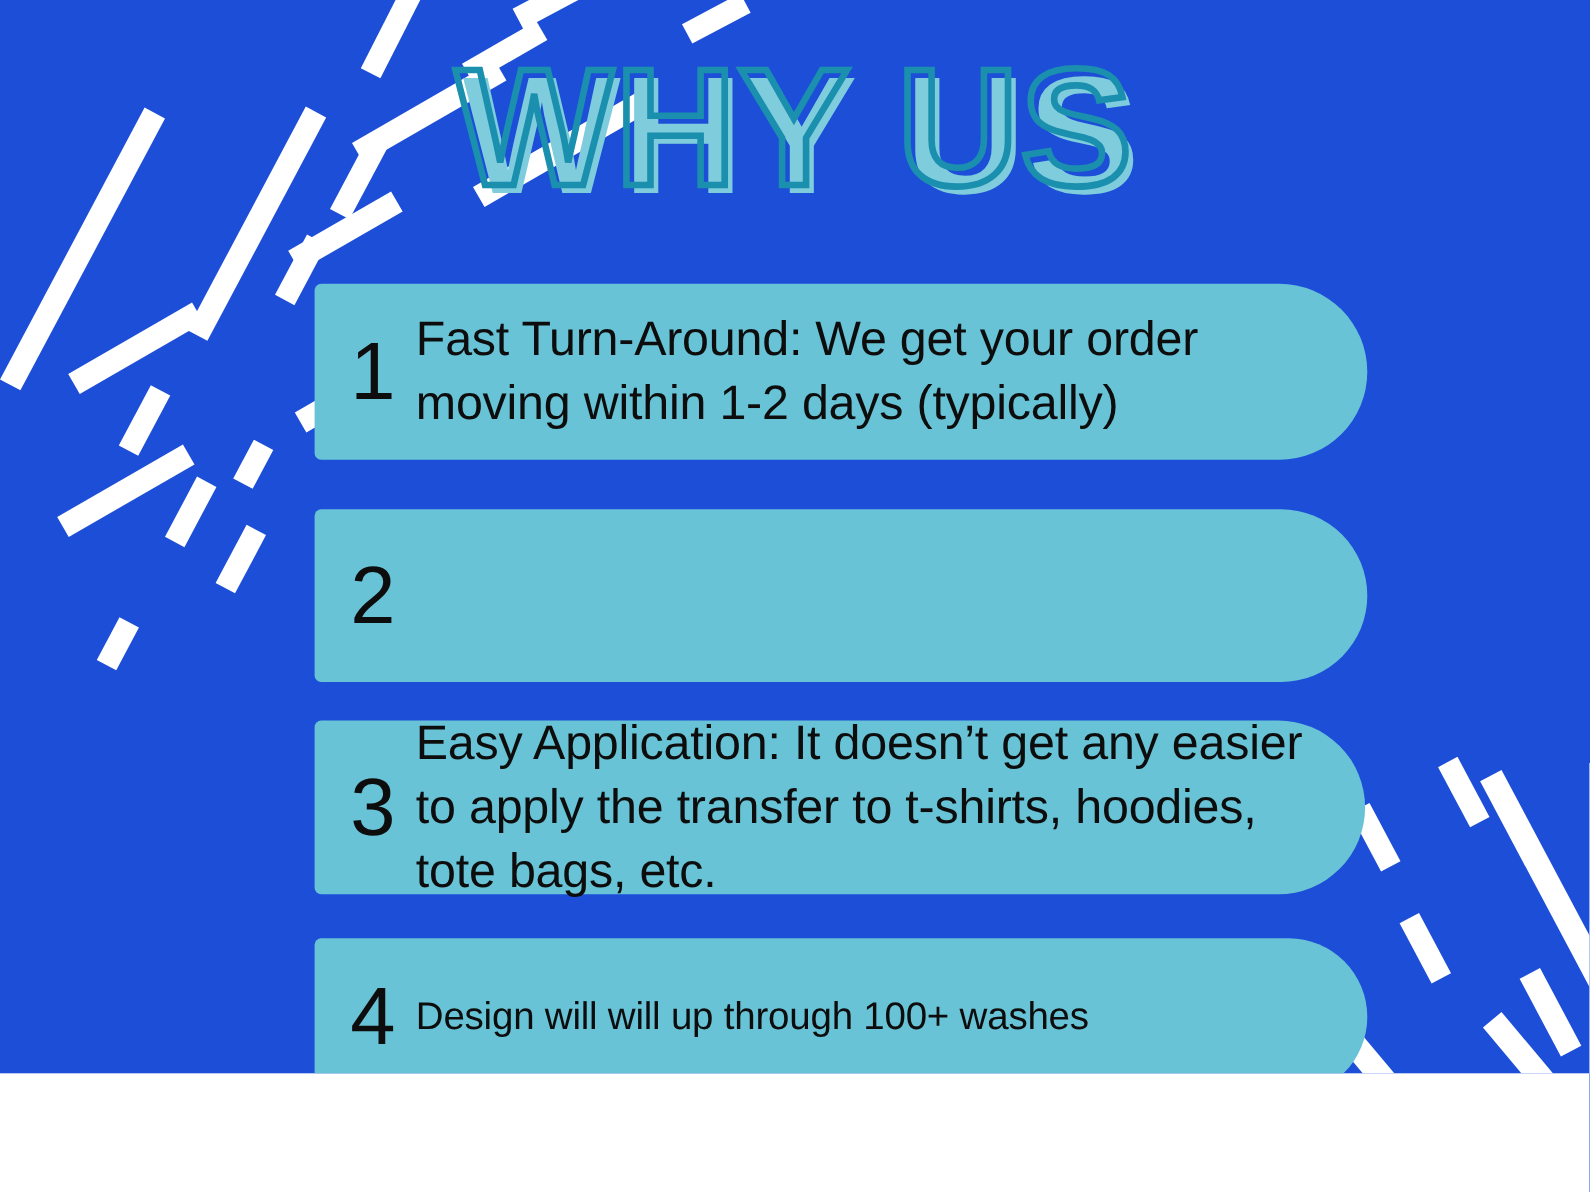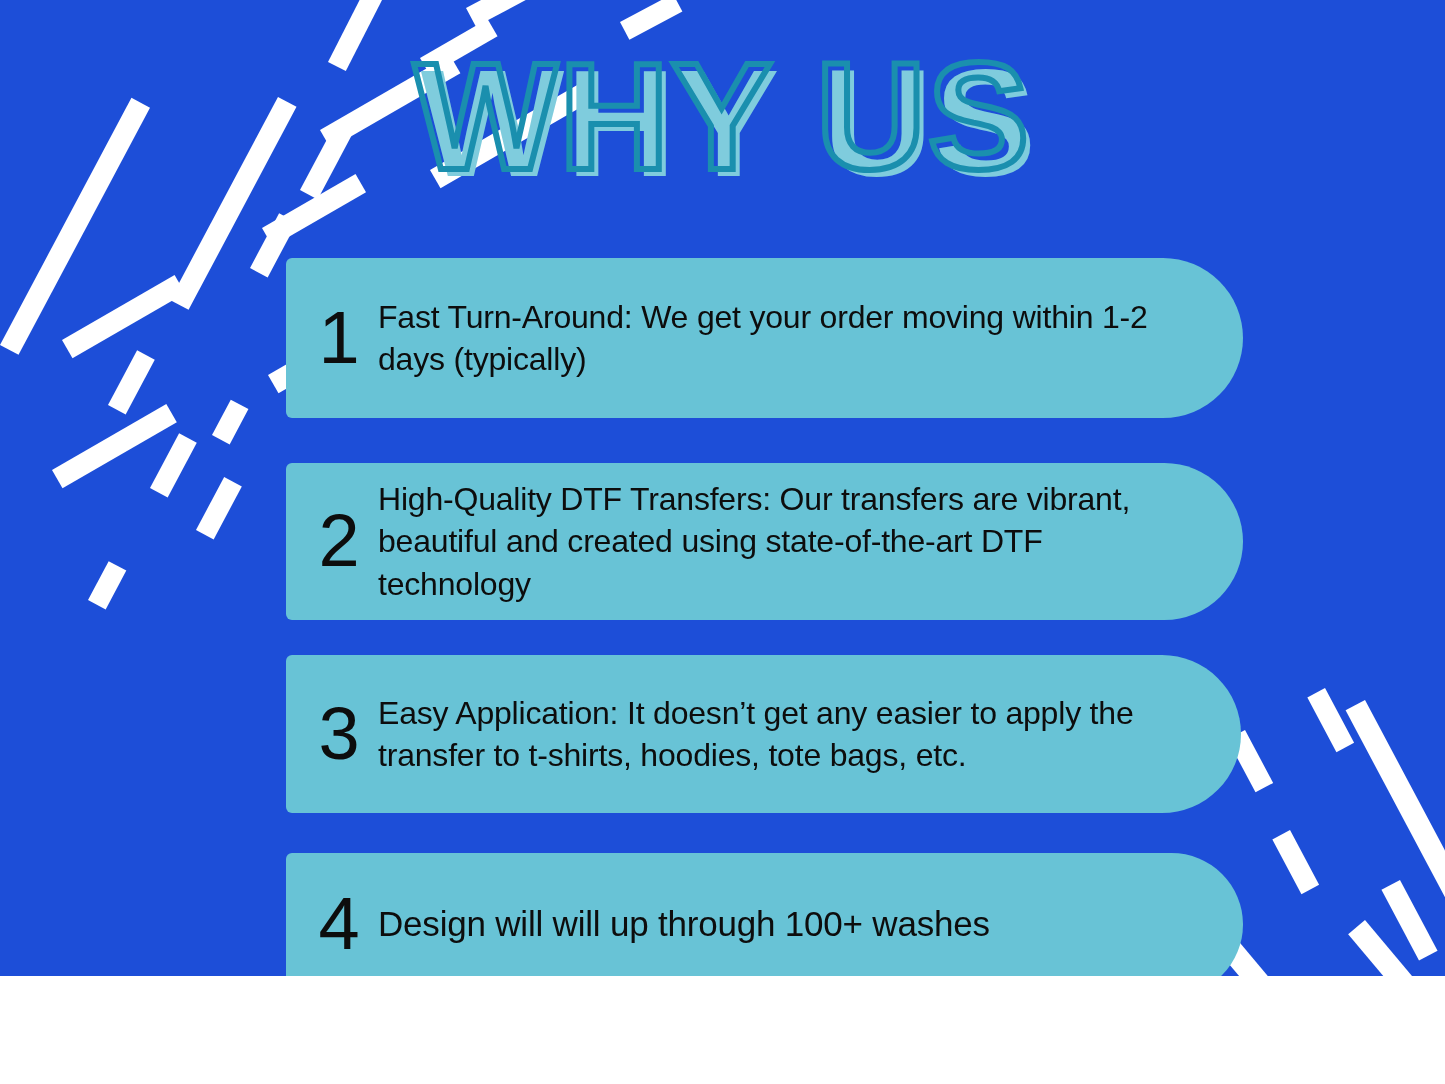--- a/index.html
+++ b/index.html
@@ -87,21 +87,21 @@
     line-height: 0.95;
     width: 62px;
     text-align: center;
     margin-left: 22px;
   }
   .card-text {
     flex: 1 1 auto;
     color: #0d0d0d;
     font-family: "Liberation Sans", sans-serif;
     font-weight: 400;
-    font-size: 32px;
+    font-size: 44px;
     line-height: 1.32;
     letter-spacing: -0.2px;
     padding-right: 56px;
     margin-left: 8px;
   }
 
   
   #card-1 { left: 286px; top: 258px; width: 957px; height: 160px; border-top-right-radius: 80px; border-bottom-right-radius: 80px; }
   #card-2 { left: 286px; top: 463px; width: 957px; height: 157px; border-top-right-radius: 79px; border-bottom-right-radius: 79px; }
   #card-3 { left: 286px; top: 655px; width: 955px; height: 158px; border-top-right-radius: 79px; border-bottom-right-radius: 79px; }
@@ -155,21 +155,20 @@
     </span>
   </div>
 
   <div class="card" id="card-1">
     <div class="card-num">1</div>
     <div class="card-text">Fast Turn-Around: We get your order moving within 1-2 days (typically)</div>
   </div>
 
   <div class="card" id="card-2">
     <div class="card-num">2</div>
-    <div class="card-text">High-Quality DTF Transfers: Our transfers are vibrant, beautiful and created using state-of-the-art DTF technology</div>
   </div>
 
   <div class="card" id="card-3">
     <div class="card-num">3</div>
     <div class="card-text">Easy Application: It doesn’t get any easier to apply the transfer to t-shirts, hoodies, tote bags, etc.</div>
   </div>
 
   <div class="card" id="card-4">
     <div class="card-num">4</div>
     <div class="card-text">Design will will up through 100+ washes</div>

